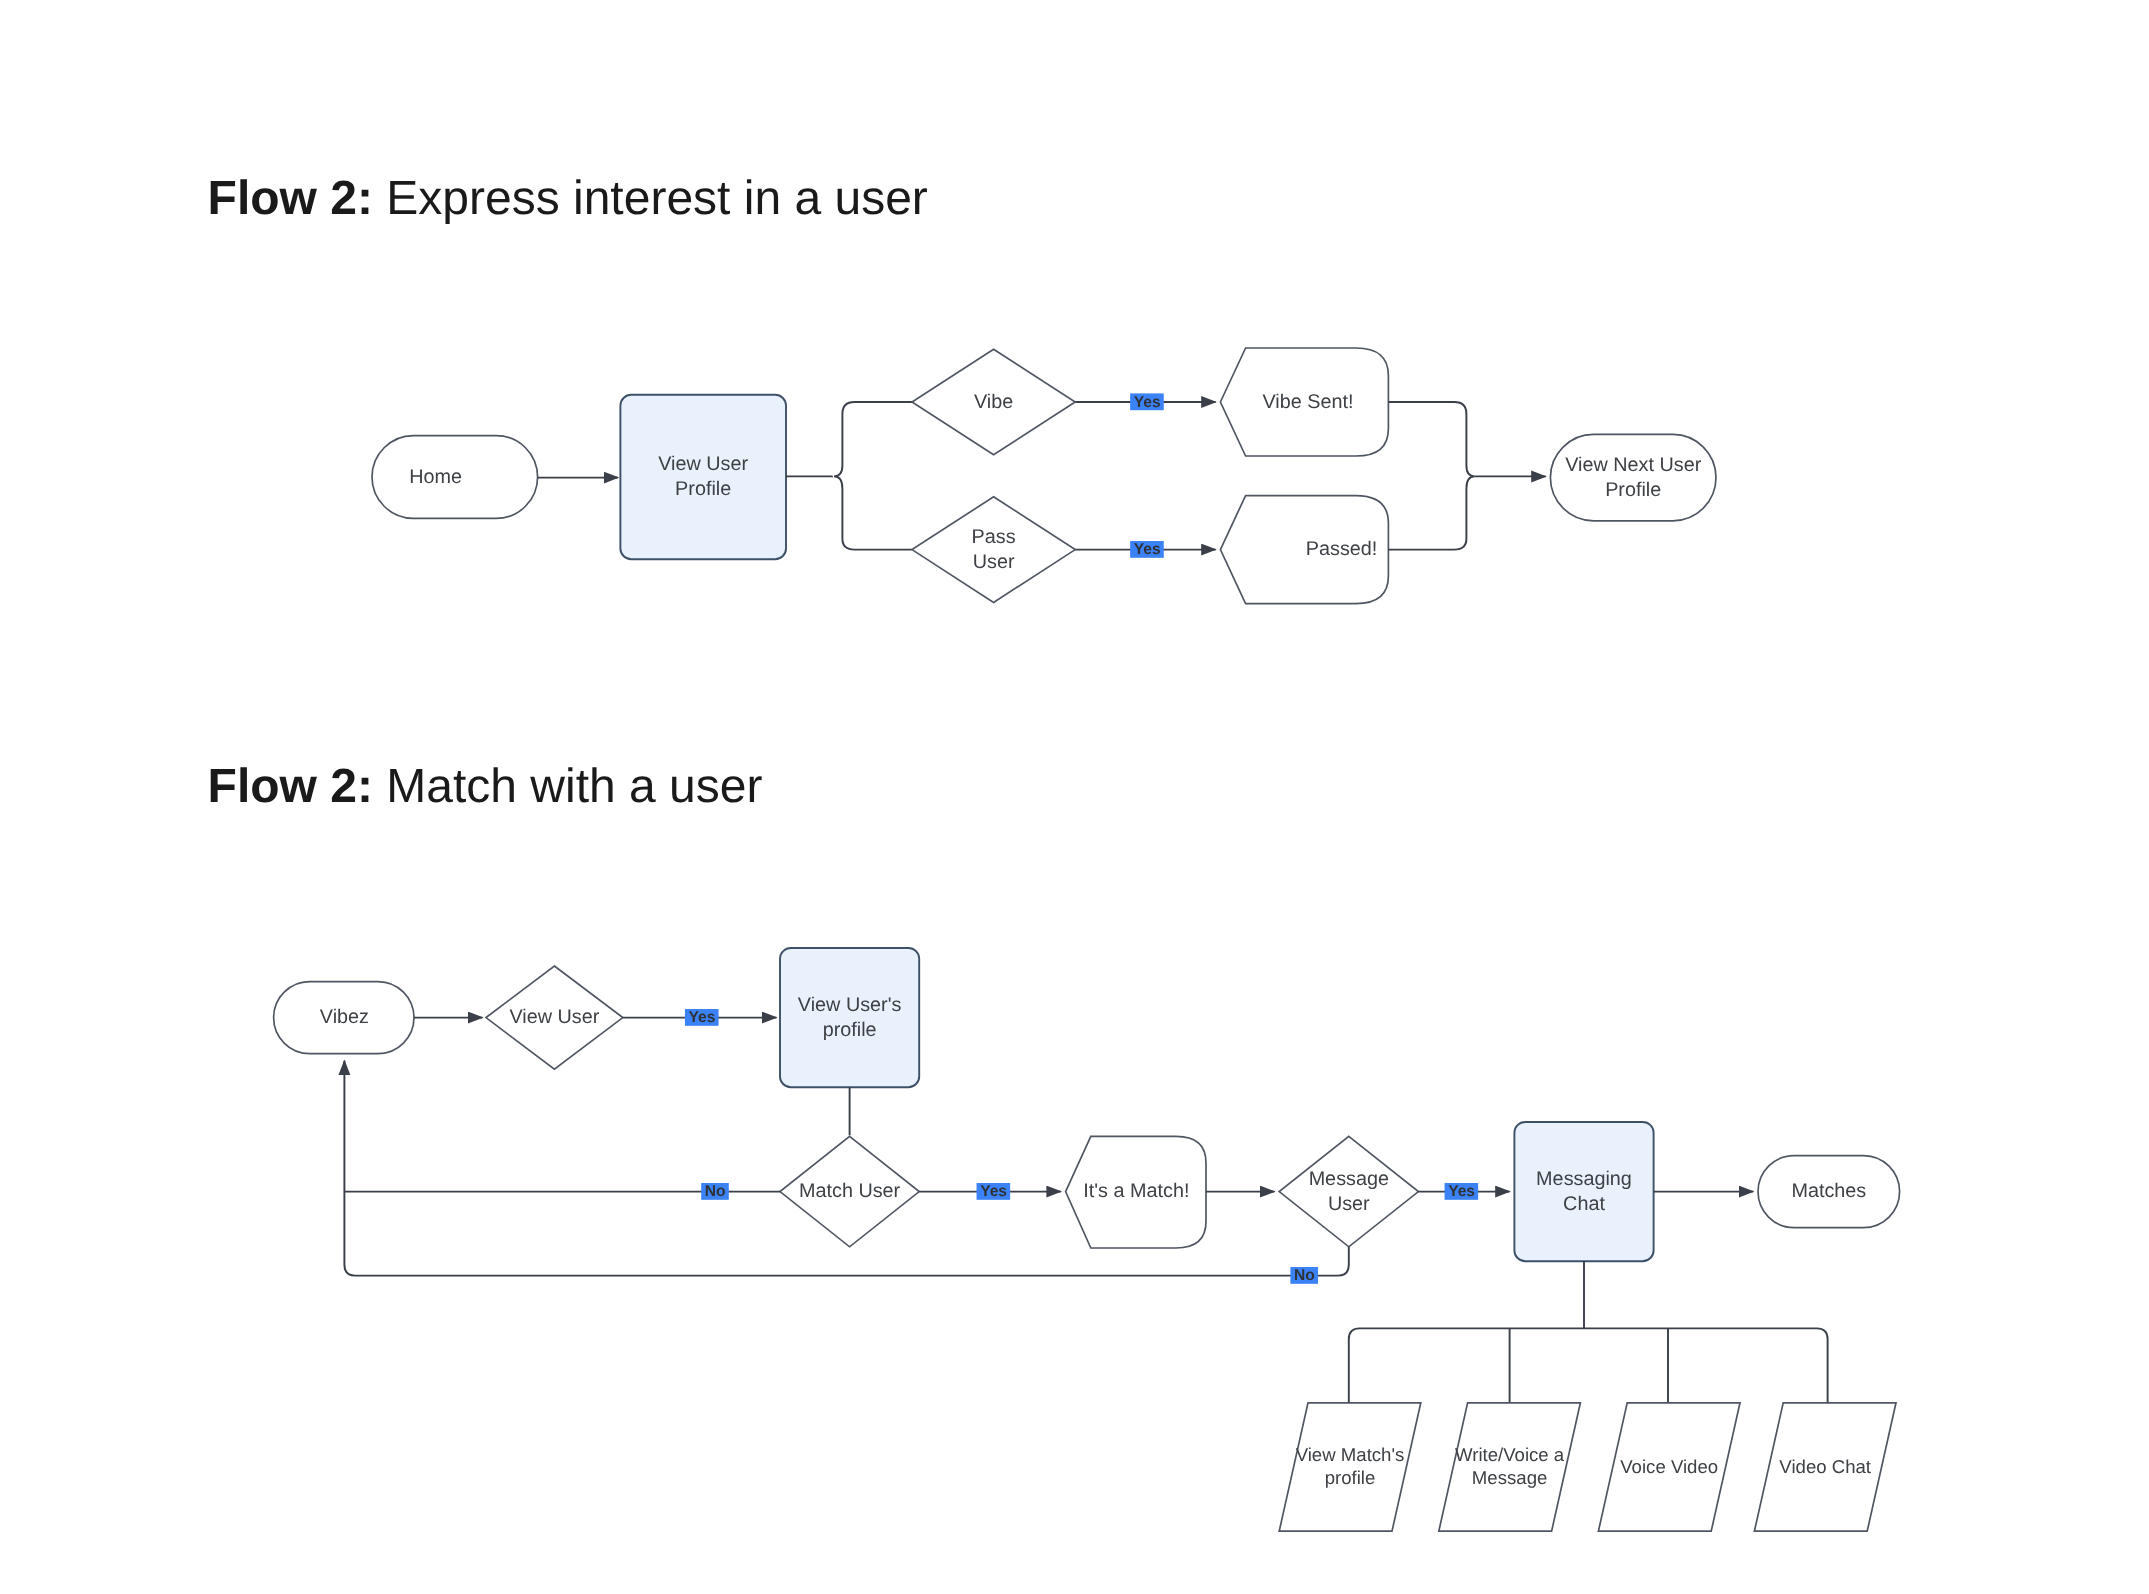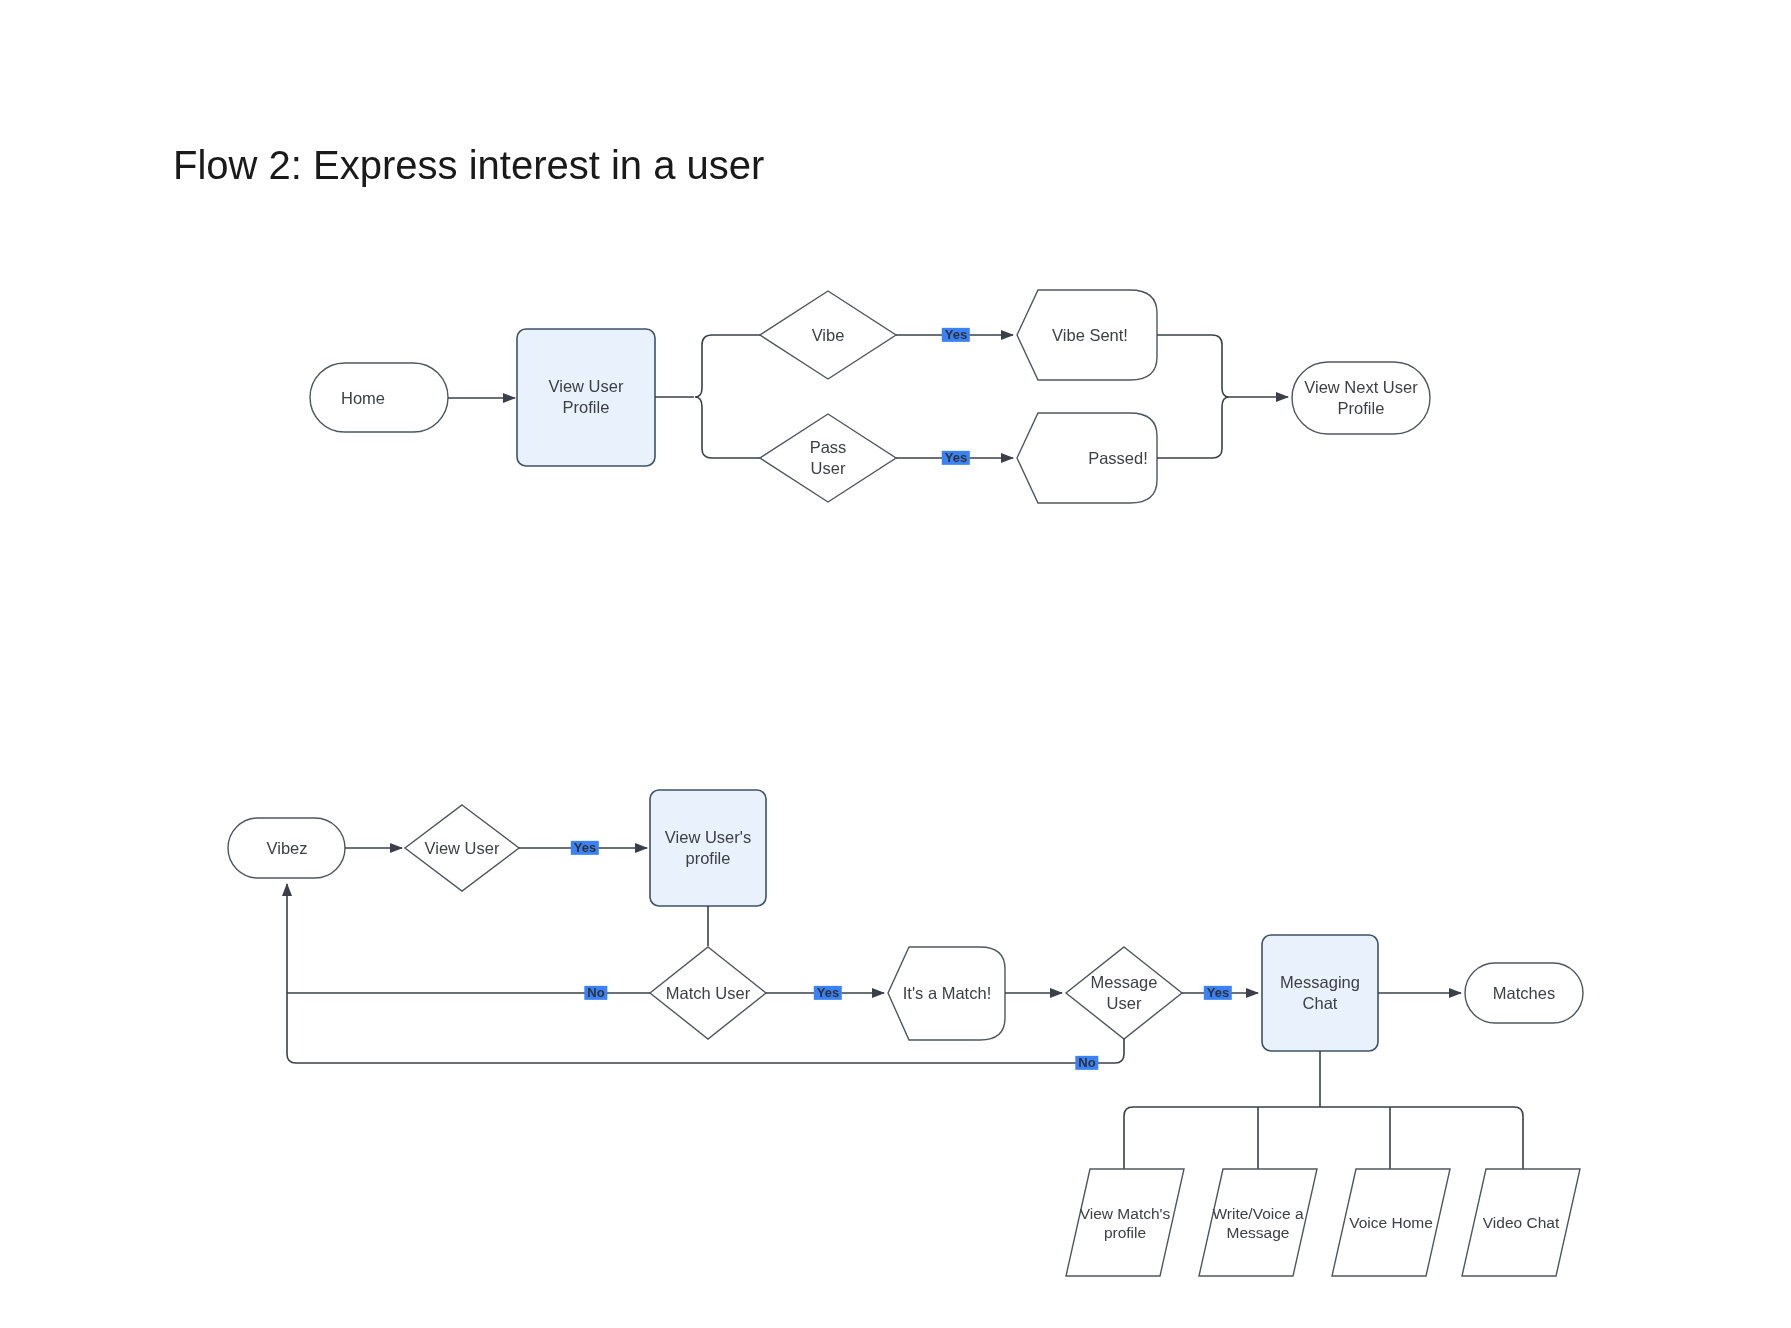--- a/index.html
+++ b/index.html
@@ -3,21 +3,21 @@
 <meta charset="utf-8">
 <style>
   html,body{margin:0;padding:0;background:#ffffff;}
   .canvas{position:relative;width:1791px;height:1328px;background:#ffffff;overflow:hidden;
           font-family:"Liberation Sans",sans-serif;}
   .diagram-svg{position:absolute;left:0;top:0;}
   .shape{fill:#ffffff;stroke:#4f5661;stroke-width:1.4;}
   .bluebox{fill:#e8f1fc;stroke:#3f5168;stroke-width:1.6;}
   .edge{fill:none;stroke:#3a3f49;stroke-width:1.6;}
   .title{position:absolute;font-size:40px;line-height:44px;color:#1a1a1a;letter-spacing:0;}
-  .title b{font-weight:400;}
+  .title b{font-weight:700;}
   .lbl{position:absolute;transform:translate(-50%,-50%);font-size:16.5px;line-height:1.25;
        color:#3d4044;text-align:center;white-space:pre-line;}
   .lbl.small{font-size:15.5px;}
   .elbl{position:absolute;transform:translate(-50%,-50%);font-size:13px;font-weight:700;
         color:#2e3237;background:#3b82f6;padding:0 3px;line-height:1.1;}
 </style>
 </head>
 <body>
 
 <div class="canvas">
@@ -74,20 +74,21 @@
     <path class="edge" d="M1258,1107 V1169"></path>
     <path class="edge" d="M1390,1107 V1169"></path>
 
     <polygon class="shape" points="1090,1169 1184,1169 1160,1276 1066,1276"></polygon>
     <polygon class="shape" points="1223,1169 1317,1169 1293,1276 1199,1276"></polygon>
     <polygon class="shape" points="1356,1169 1450,1169 1426,1276 1332,1276"></polygon>
     <polygon class="shape" points="1486,1169 1580,1169 1556,1276 1462,1276"></polygon>
   </svg>
 
   <div class="title" style="left:173px;top:143px;"><b>Flow 2:</b><span> Express interest in a user</span></div>
+  <div class="title" style="left:173px;top:633px;"><b>Flow 2:</b><span> Match with a user</span></div>
 
   <div class="lbl" style="left:363px;top:398px;">Home</div>
   <div class="lbl" style="left:586px;top:397px;">View User
 Profile</div>
   <div class="lbl" style="left:828px;top:335px;">Vibe</div>
   <div class="lbl" style="left:828px;top:458px;">Pass
 User</div>
   <div class="elbl" style="left:956px;top:335px;">Yes</div>
   <div class="elbl" style="left:956px;top:458px;">Yes</div>
   <div class="lbl" style="left:1090px;top:335px;">Vibe Sent!</div>
@@ -108,16 +109,16 @@
 User</div>
   <div class="elbl" style="left:1218px;top:993px;">Yes</div>
   <div class="elbl" style="left:1087px;top:1063px;">No</div>
   <div class="lbl" style="left:1320px;top:993px;">Messaging
 Chat</div>
   <div class="lbl" style="left:1524px;top:993px;">Matches</div>
   <div class="lbl small" style="left:1125px;top:1223px;">View Match's
 profile</div>
   <div class="lbl small" style="left:1258px;top:1223px;">Write/Voice a
 Message</div>
-  <div class="lbl small" style="left:1391px;top:1223px;">Voice Home</div>
+  <div class="lbl small" style="left:1391px;top:1223px;">Voice Video</div>
   <div class="lbl small" style="left:1521px;top:1223px;">Video Chat</div>
 
 </div>
 
 </body></html>

